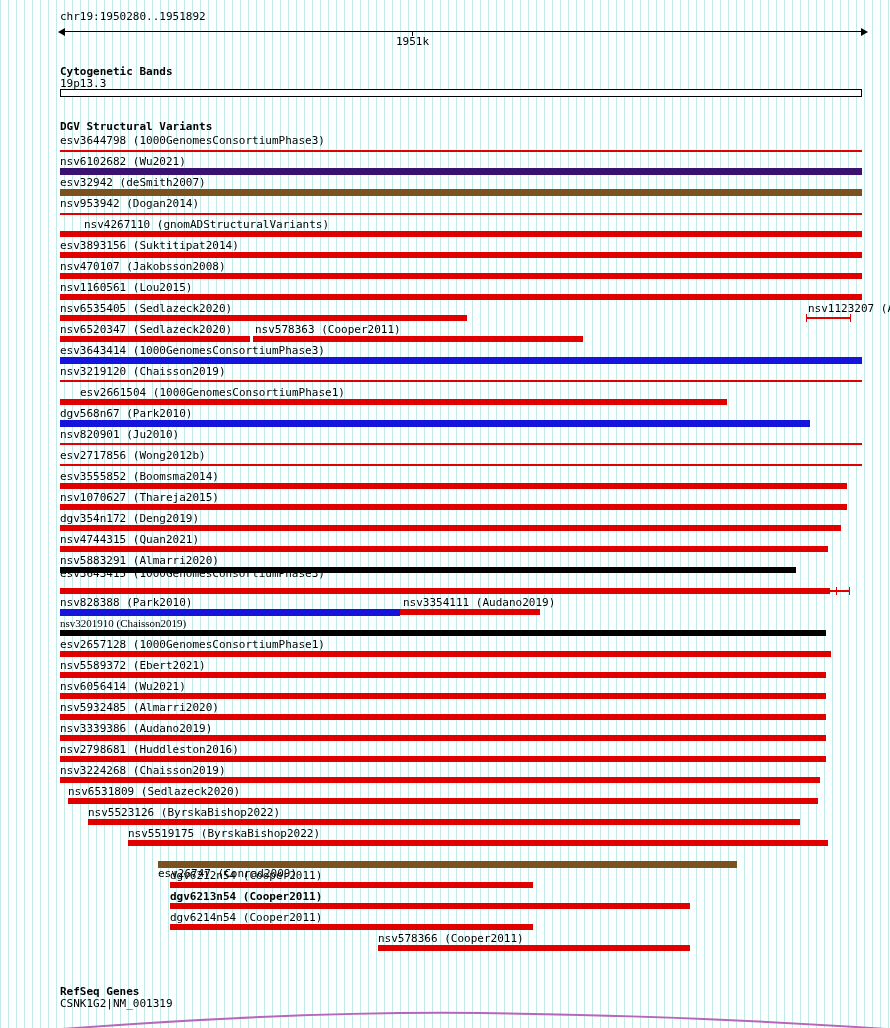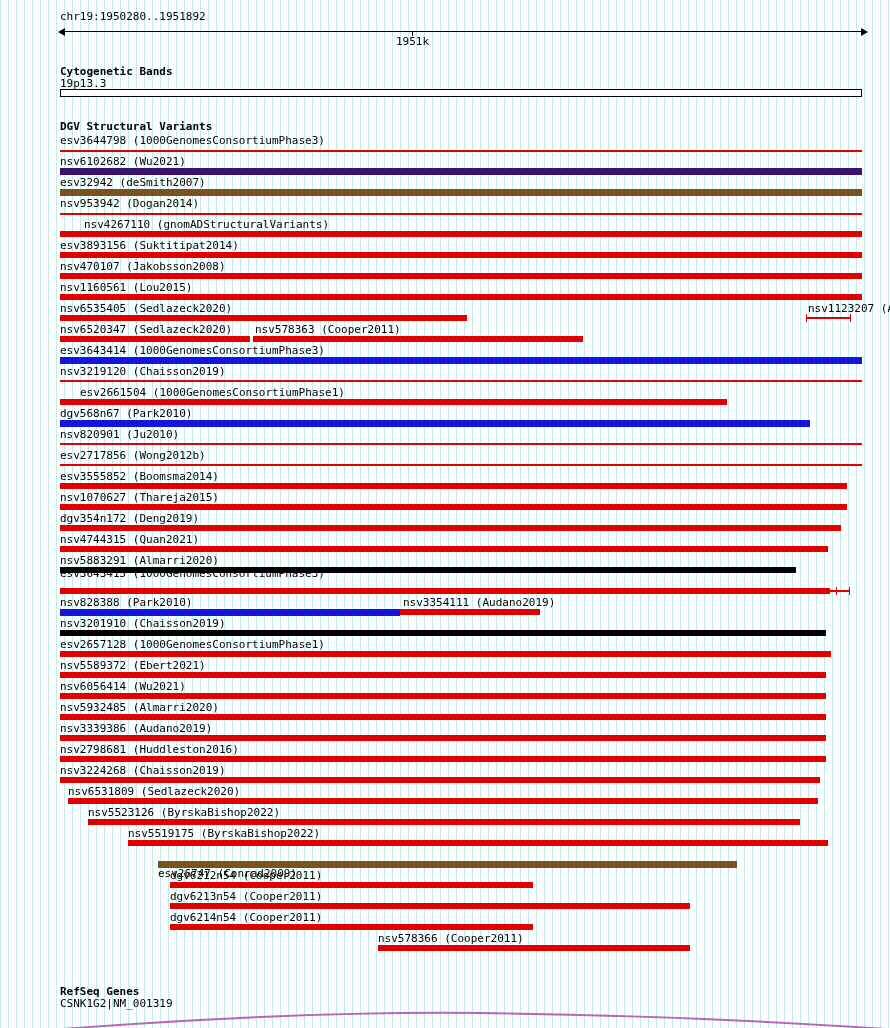--- a/index.html
+++ b/index.html
@@ -100,21 +100,21 @@
       <div class="glyph" style="left: 60px; top: 567px; width: 736px; height: 6px; background: rgb(0, 0, 0);"></div>
       <div class="txt" style="left: 60px; top: 568px;">esv3643415 (1000GenomesConsortiumPhase3)</div>
       <div class="glyph" style="left: 60px; top: 588px; width: 770px; height: 6px; background: rgb(224, 0, 0);"></div>
       <div class="glyph" style="left: 830px; top: 590px; width: 20px; height: 2px; background: rgb(224, 0, 0);"></div>
       <div class="glyph" style="left: 836px; top: 587px; width: 1px; height: 8px; background: rgb(224, 0, 0);"></div>
       <div class="glyph" style="left: 849px; top: 587px; width: 1px; height: 8px; background: rgb(224, 0, 0);"></div>
       <div class="txt" style="left: 60px; top: 597px;">nsv828388 (Park2010)</div>
       <div class="glyph" style="left: 60px; top: 609px; width: 340px; height: 7px; background: rgb(20, 20, 220);"></div>
       <div class="txt" style="left: 403px; top: 597px;">nsv3354111 (Audano2019)</div>
       <div class="glyph" style="left: 400px; top: 609px; width: 140px; height: 6px; background: rgb(224, 0, 0);"></div>
-      <div class="txt" style="left: 60px; top: 618px;">nsv3201910 (Chaisson2019)</div>
+      <div class="txt" style="left: 60px; top: 618px; font-family: Liberation Serif, serif;">nsv3201910 (Chaisson2019)</div>
       <div class="glyph" style="left: 60px; top: 630px; width: 766px; height: 6px; background: rgb(0, 0, 0);"></div>
       <div class="txt" style="left: 60px; top: 639px;">esv2657128 (1000GenomesConsortiumPhase1)</div>
       <div class="glyph" style="left: 60px; top: 651px; width: 771px; height: 6px; background: rgb(224, 0, 0);"></div>
       <div class="txt" style="left: 60px; top: 660px;">nsv5589372 (Ebert2021)</div>
       <div class="glyph" style="left: 60px; top: 672px; width: 766px; height: 6px; background: rgb(224, 0, 0);"></div>
       <div class="txt" style="left: 60px; top: 681px;">nsv6056414 (Wu2021)</div>
       <div class="glyph" style="left: 60px; top: 693px; width: 766px; height: 6px; background: rgb(224, 0, 0);"></div>
       <div class="txt" style="left: 60px; top: 702px;">nsv5932485 (Almarri2020)</div>
       <div class="glyph" style="left: 60px; top: 714px; width: 766px; height: 6px; background: rgb(224, 0, 0);"></div>
       <div class="txt" style="left: 60px; top: 723px;">nsv3339386 (Audano2019)</div>
@@ -126,21 +126,21 @@
       <div class="txt" style="left: 68px; top: 786px;">nsv6531809 (Sedlazeck2020)</div>
       <div class="glyph" style="left: 68px; top: 798px; width: 750px; height: 6px; background: rgb(224, 0, 0);"></div>
       <div class="txt" style="left: 88px; top: 807px;">nsv5523126 (ByrskaBishop2022)</div>
       <div class="glyph" style="left: 88px; top: 819px; width: 712px; height: 6px; background: rgb(224, 0, 0);"></div>
       <div class="txt" style="left: 128px; top: 828px;">nsv5519175 (ByrskaBishop2022)</div>
       <div class="glyph" style="left: 128px; top: 840px; width: 700px; height: 6px; background: rgb(224, 0, 0);"></div>
       <div class="txt" style="left: 158px; top: 868px; text-align: center;">esv26747 (Conrad2009)</div>
       <div class="glyph" style="left: 158px; top: 861px; width: 579px; height: 7px; background: rgb(123, 81, 31);"></div>
       <div class="txt" style="left: 170px; top: 870px;">dgv6212n54 (Cooper2011)</div>
       <div class="glyph" style="left: 170px; top: 882px; width: 363px; height: 6px; background: rgb(224, 0, 0);"></div>
-      <div class="txt" style="left: 170px; top: 891px;">dgv6213n54 (Cooper2011)</div>
+      <div class="txt" style="left: 170px; top: 891px; font-weight: bold;">dgv6213n54 (Cooper2011)</div>
       <div class="glyph" style="left: 170px; top: 903px; width: 520px; height: 6px; background: rgb(224, 0, 0);"></div>
       <div class="txt" style="left: 170px; top: 912px;">dgv6214n54 (Cooper2011)</div>
       <div class="glyph" style="left: 170px; top: 924px; width: 363px; height: 6px; background: rgb(224, 0, 0);"></div>
       <div class="txt" style="left: 378px; top: 933px;">nsv578366 (Cooper2011)</div>
       <div class="glyph" style="left: 378px; top: 945px; width: 312px; height: 6px; background: rgb(224, 0, 0);"></div>
     </div>
 
   <div class="txt bold" style="left:60px;top:986px">RefSeq Genes</div>
   <div class="txt" style="left:60px;top:998px">CSNK1G2|NM_001319</div>
 

